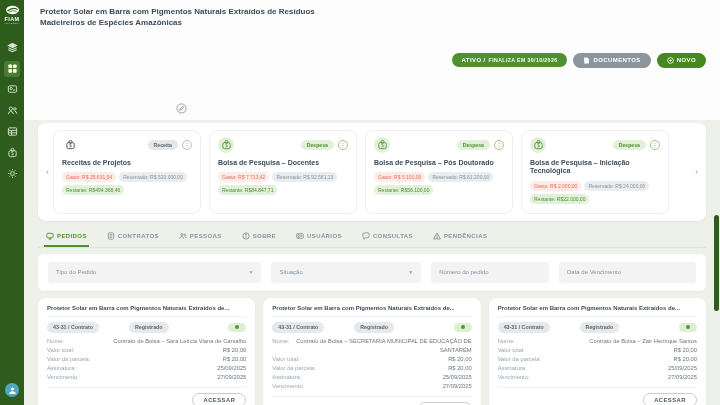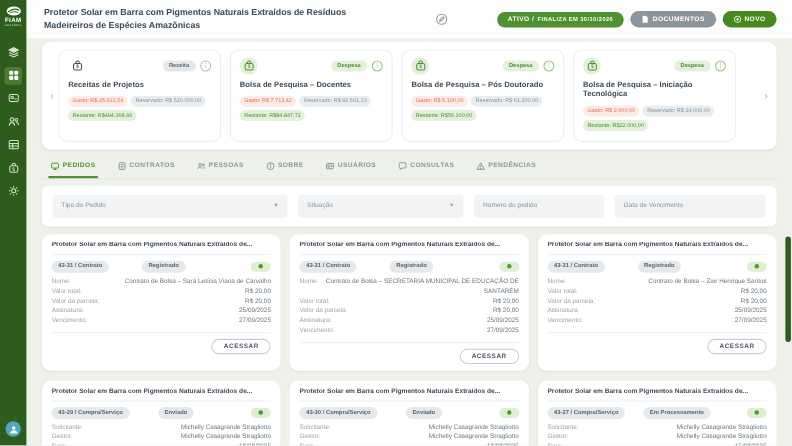--- a/index.html
+++ b/index.html
@@ -22,21 +22,21 @@
     margin:2.5px 0; color:#d8e6cf; border-radius:3px; cursor:pointer; }
   .nav-item.active{ background:#4a7b31; color:#fff; }
   .nav-item svg{ width:11px; height:11px; }
   .sidebar-avatar{ margin-top:auto; margin-bottom:8px; width:14px; height:14px; border-radius:50%;
     background:#4fa7c0; display:flex; align-items:center; justify-content:center; cursor:pointer; }
   .sidebar-avatar svg{ width:9px; height:9px; }
   
   .main{ position:absolute; left:24px; top:0; width:696px; height:405px; }
   .topbar{ background:#fcfdfc; display:flex; justify-content:space-between; align-items:center;
     padding:7px 14px 6px 16px; }
-  .title-wrap{ display:flex; align-items:center; gap:74px; }
+  .title-wrap{ display:flex; align-items:center; gap:74px;flex-direction:column; }
   .page-title{ font-size:8px; font-weight:bold; color:#3e4c59; width:282px; line-height:1.35; }
   .edit-icon{ color:#98a2ab; cursor:pointer; display:flex; }
   .edit-icon svg{ width:11px; height:11px; }
   .actions{ display:flex; align-items:center; gap:6px; }
   .btn{ border:none; display:flex; align-items:center; gap:3px; color:#fff; border-radius:11px;
     padding:4px 10px; font-family:inherit; font-size:6px; font-weight:bold; letter-spacing:.4px; cursor:pointer; }
   .btn-status{ background:#4f9130; }
   .btn-status b{ font-size:6px; }
   .btn-status span{ font-size:5.2px; font-weight:bold; opacity:.95; }
   .btn-docs{ background:#8d959c; }

